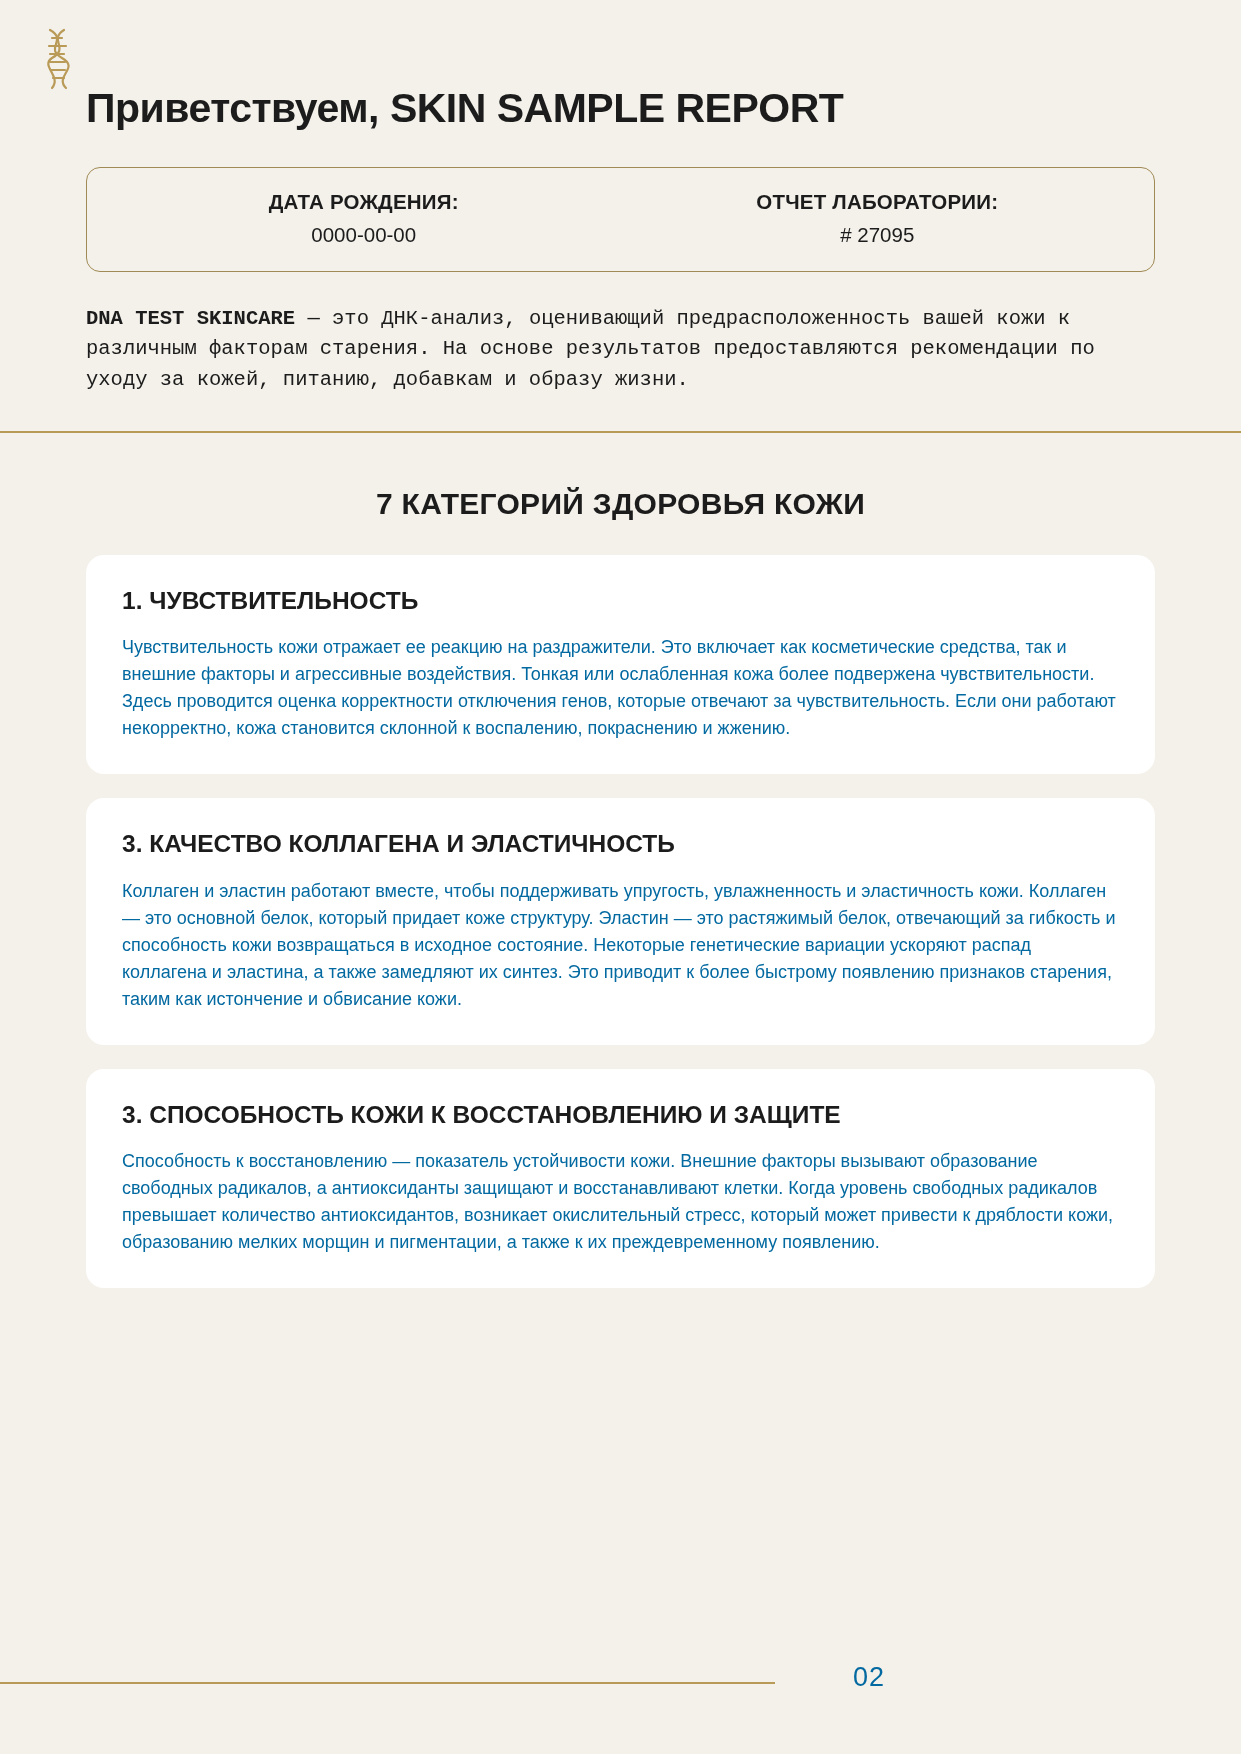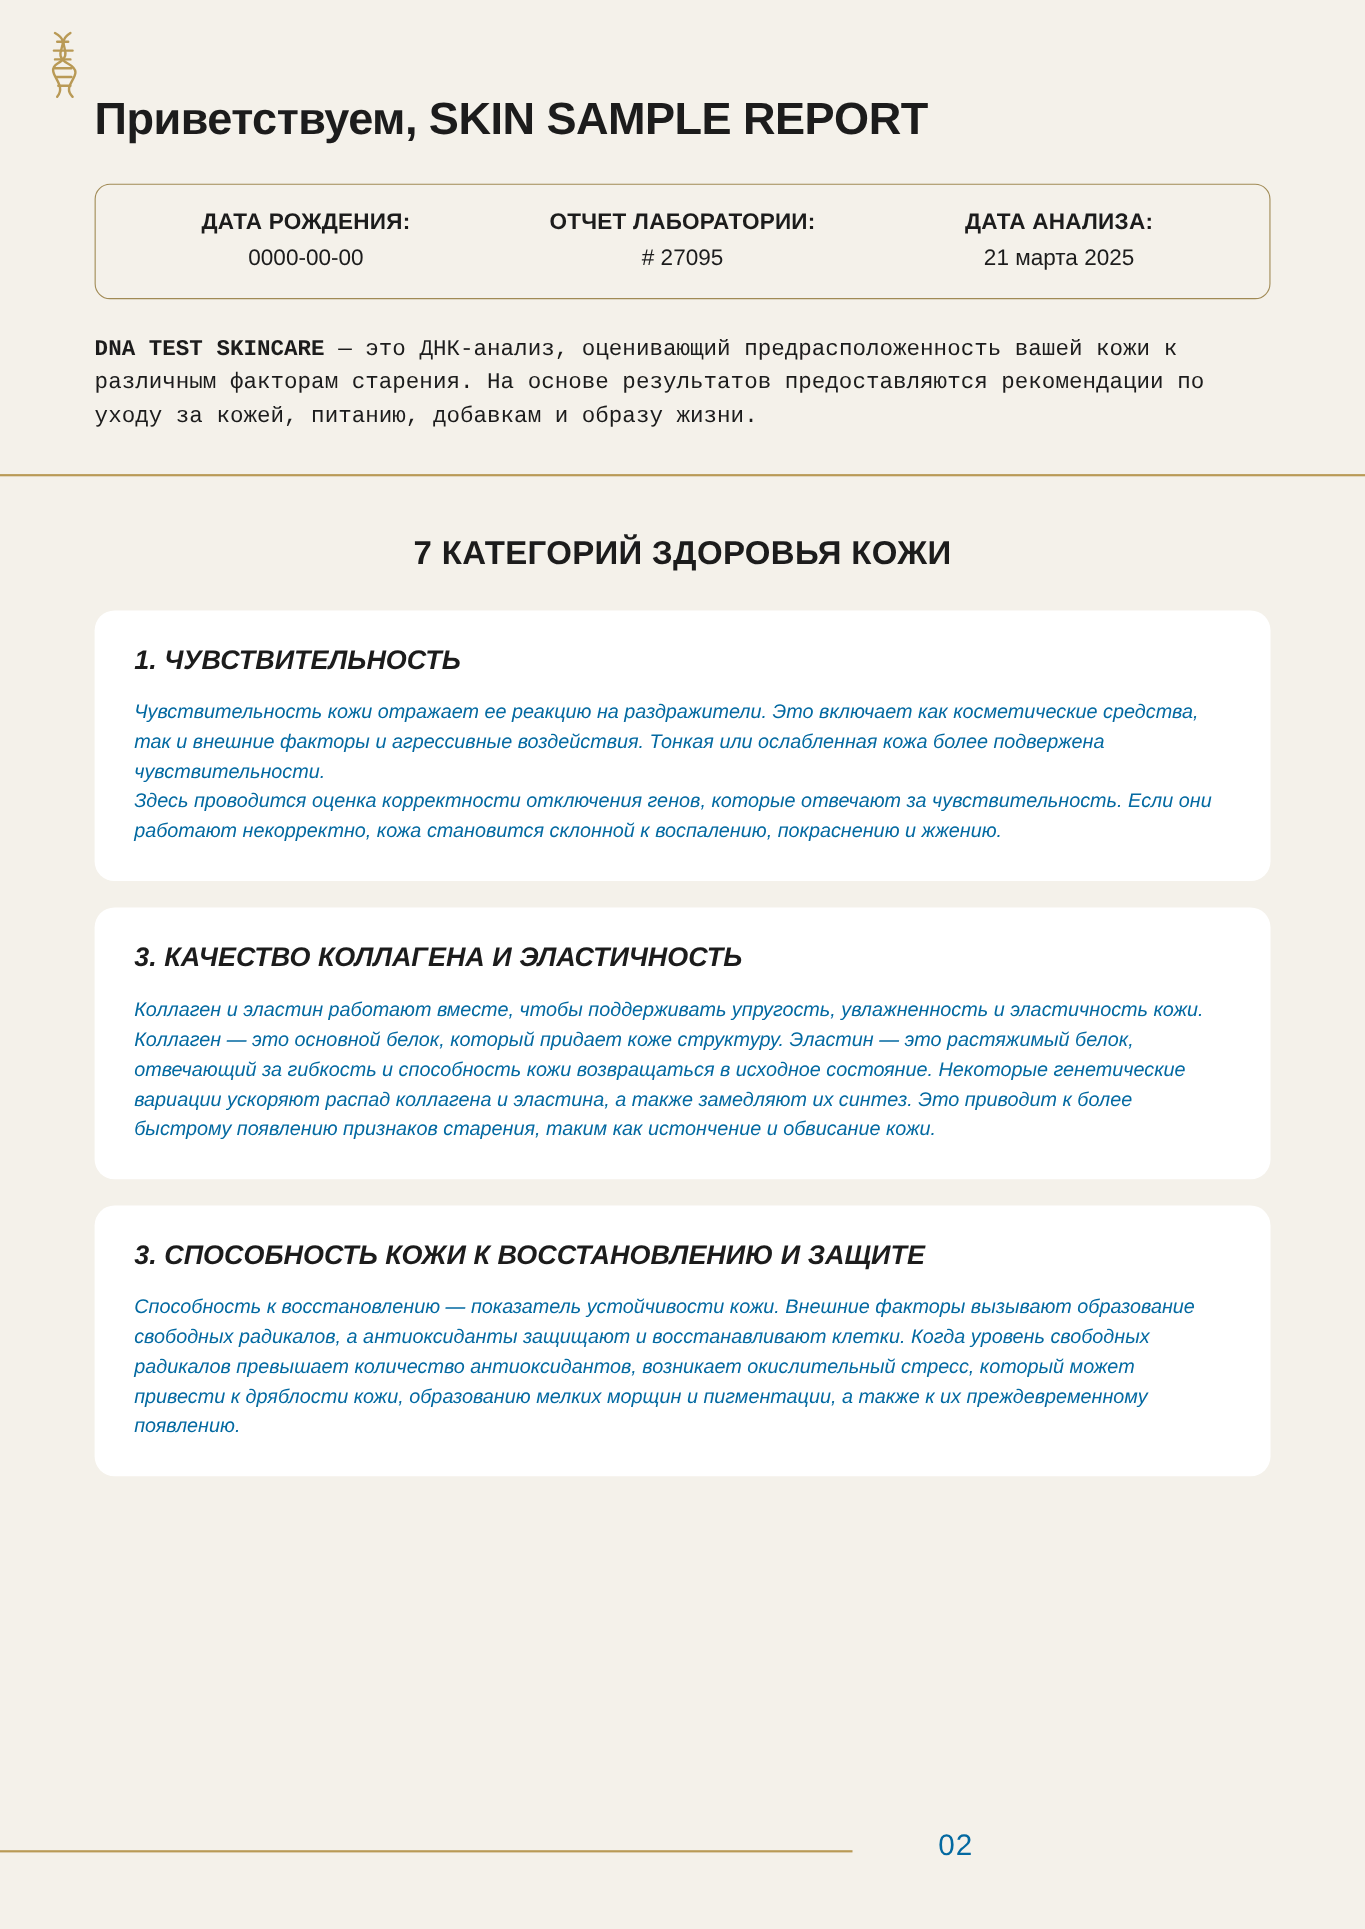--- a/index.html
+++ b/index.html
@@ -89,21 +89,20 @@
     text-align: center;
     font-size: 30px;
     font-weight: bold;
     letter-spacing: 0.3px;
     margin: 54px 0 34px 0;
   }
 
   
   .cards {
     padding: 0 86px;
-    font-style: italic;
   }
   .card {
     background: #ffffff;
     border-radius: 18px;
     padding: 30px 36px 32px 36px;
     margin-bottom: 24px;
   }
   .card-title {
     font-size: 24.5px;
     font-weight: bold;
@@ -163,24 +162,20 @@
 
 <div class="info-box">
   <div class="info-cell">
     <div class="info-label">ДАТА РОЖДЕНИЯ:</div>
     <div class="info-value">0000-00-00</div>
   </div>
   <div class="info-cell">
     <div class="info-label">ОТЧЕТ ЛАБОРАТОРИИ:</div>
     <div class="info-value"># 27095</div>
   </div>
-  <div class="info-cell">
-    <div class="info-label">ДАТА АНАЛИЗА:</div>
-    <div class="info-value">21 марта 2025</div>
-  </div>
 </div>
 
 <p class="intro"><b>DNA TEST SKINCARE</b><span> — это ДНК-анализ, оценивающий предрасположенность вашей кожи к различным факторам старения. На основе результатов предоставляются рекомендации по уходу за кожей, питанию, добавкам и образу жизни.</span></p>
 
 <div class="divider"></div>
 
 <h3 class="section-title">7 КАТЕГОРИЙ ЗДОРОВЬЯ КОЖИ</h3>
 
 <div class="cards">
   <div class="card">

